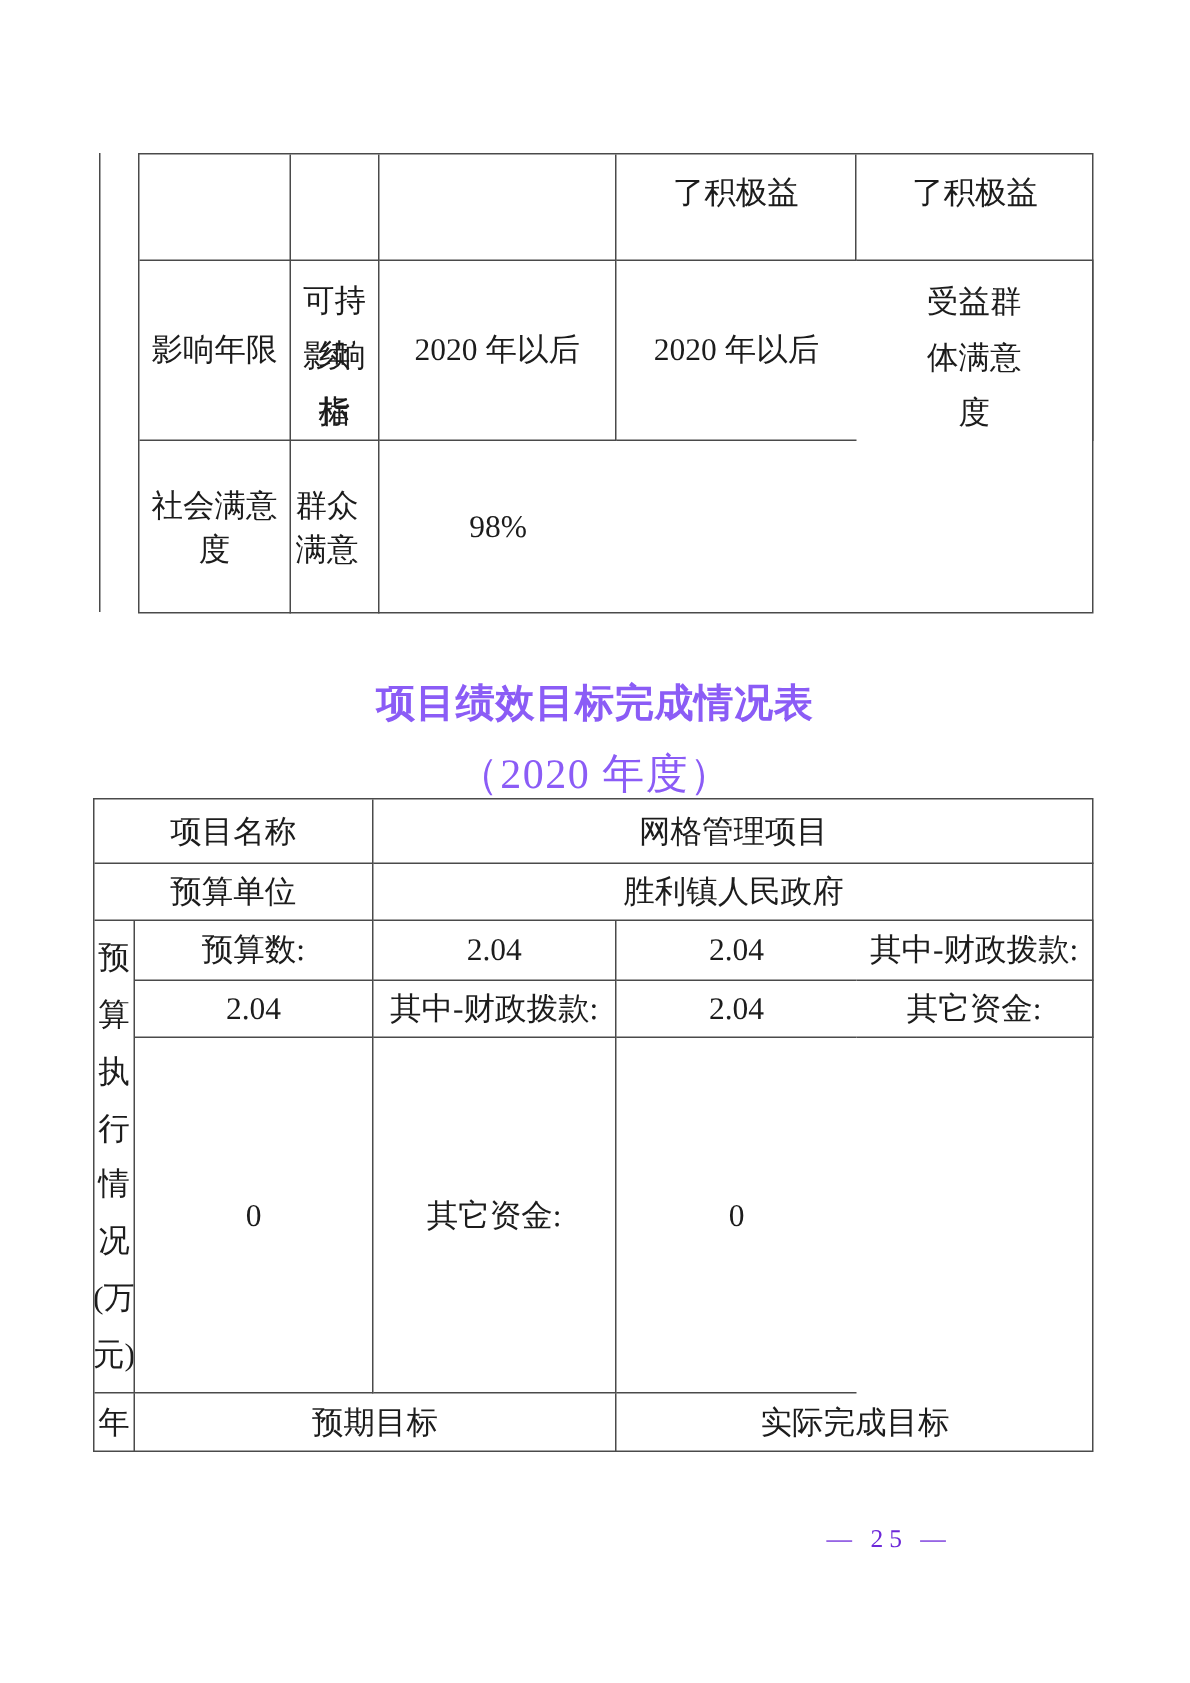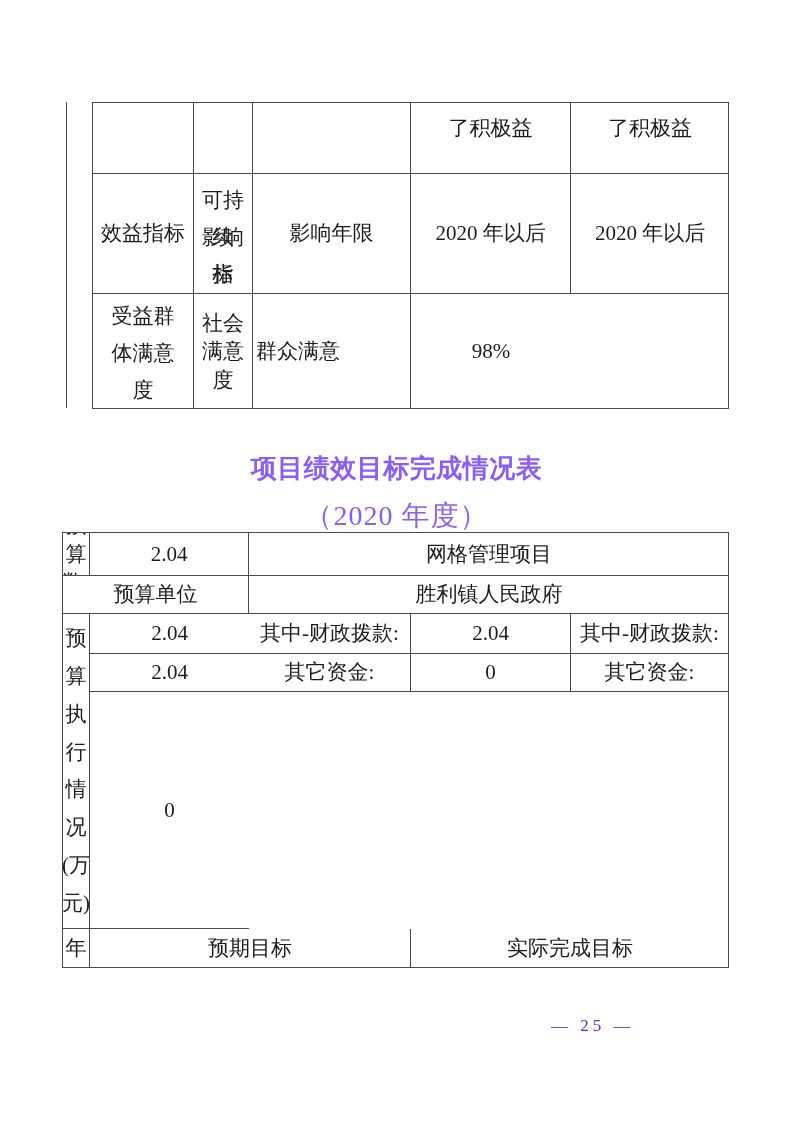--- a/index.html
+++ b/index.html
@@ -120,21 +120,20 @@
 <div class="cont-line"></div>
 
 <div class="table1">
 
   <div class="cell"></div>
   <div class="cell"></div>
   <div class="cell"></div>
   <div class="cell top-align">了积极益</div>
   <div class="cell top-align no-r">了积极益</div>
 
-  <div class="cell">效益指标</div>
   <div class="cell multiline t1-r2c2">
     <div>可持续</div>
     <div>影响指</div>
     <div>标</div>
   </div>
   <div class="cell">影响年限</div>
   <div class="cell">2020 年以后</div>
   <div class="cell no-r">2020 年以后</div>
 
   <div class="cell multiline no-b">
@@ -145,20 +144,21 @@
   <div class="cell no-b">社会满意度</div>
   <div class="cell no-b left-align">群众满意</div>
   <div class="cell no-b no-r">98%</div>
 </div>
 
 <div class="doc-title">项目绩效目标完成情况表</div>
 <div class="doc-subtitle">（2020 年度）</div>
 
 <div class="table2">
 
+  <div class="cell t2-r1l">项目名称</div>
   <div class="cell t2-r1v no-r">网格管理项目</div>
 
   <div class="cell t2-r2l">预算单位</div>
   <div class="cell t2-r2v no-r">胜利镇人民政府</div>
 
   <div class="cell side-cell">
     <div>预</div>
     <div>算</div>
     <div>执</div>
     <div>行</div>

